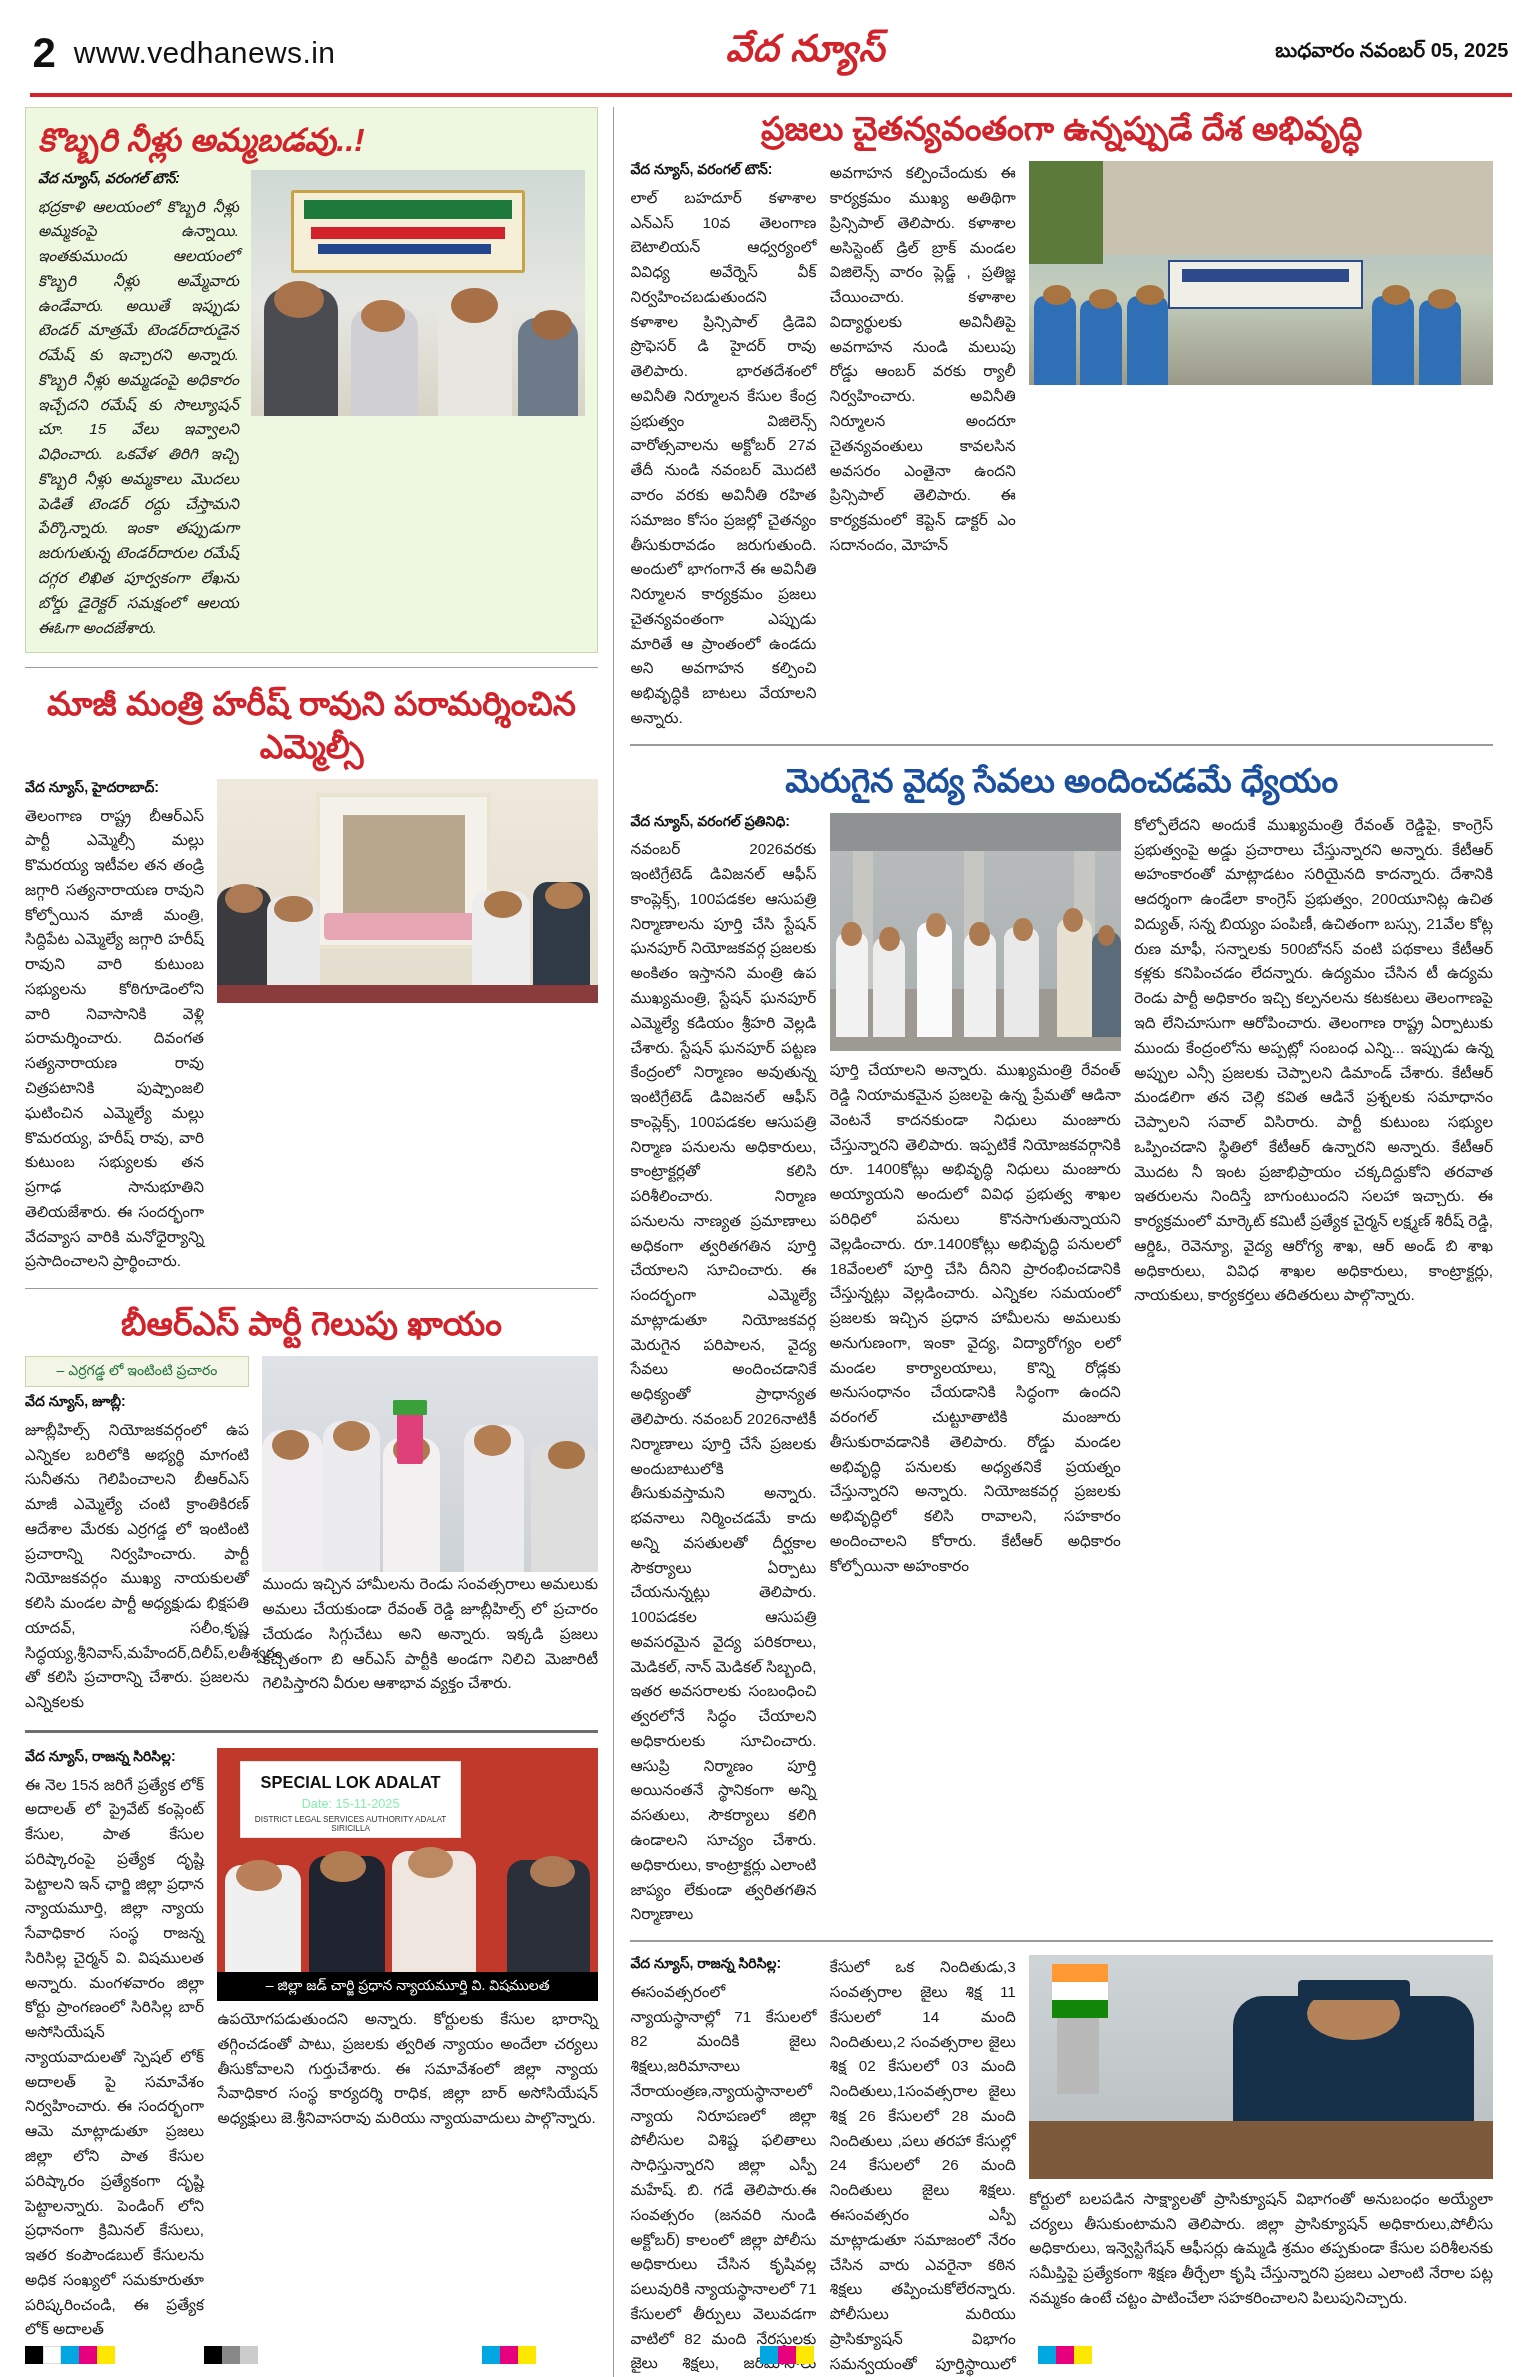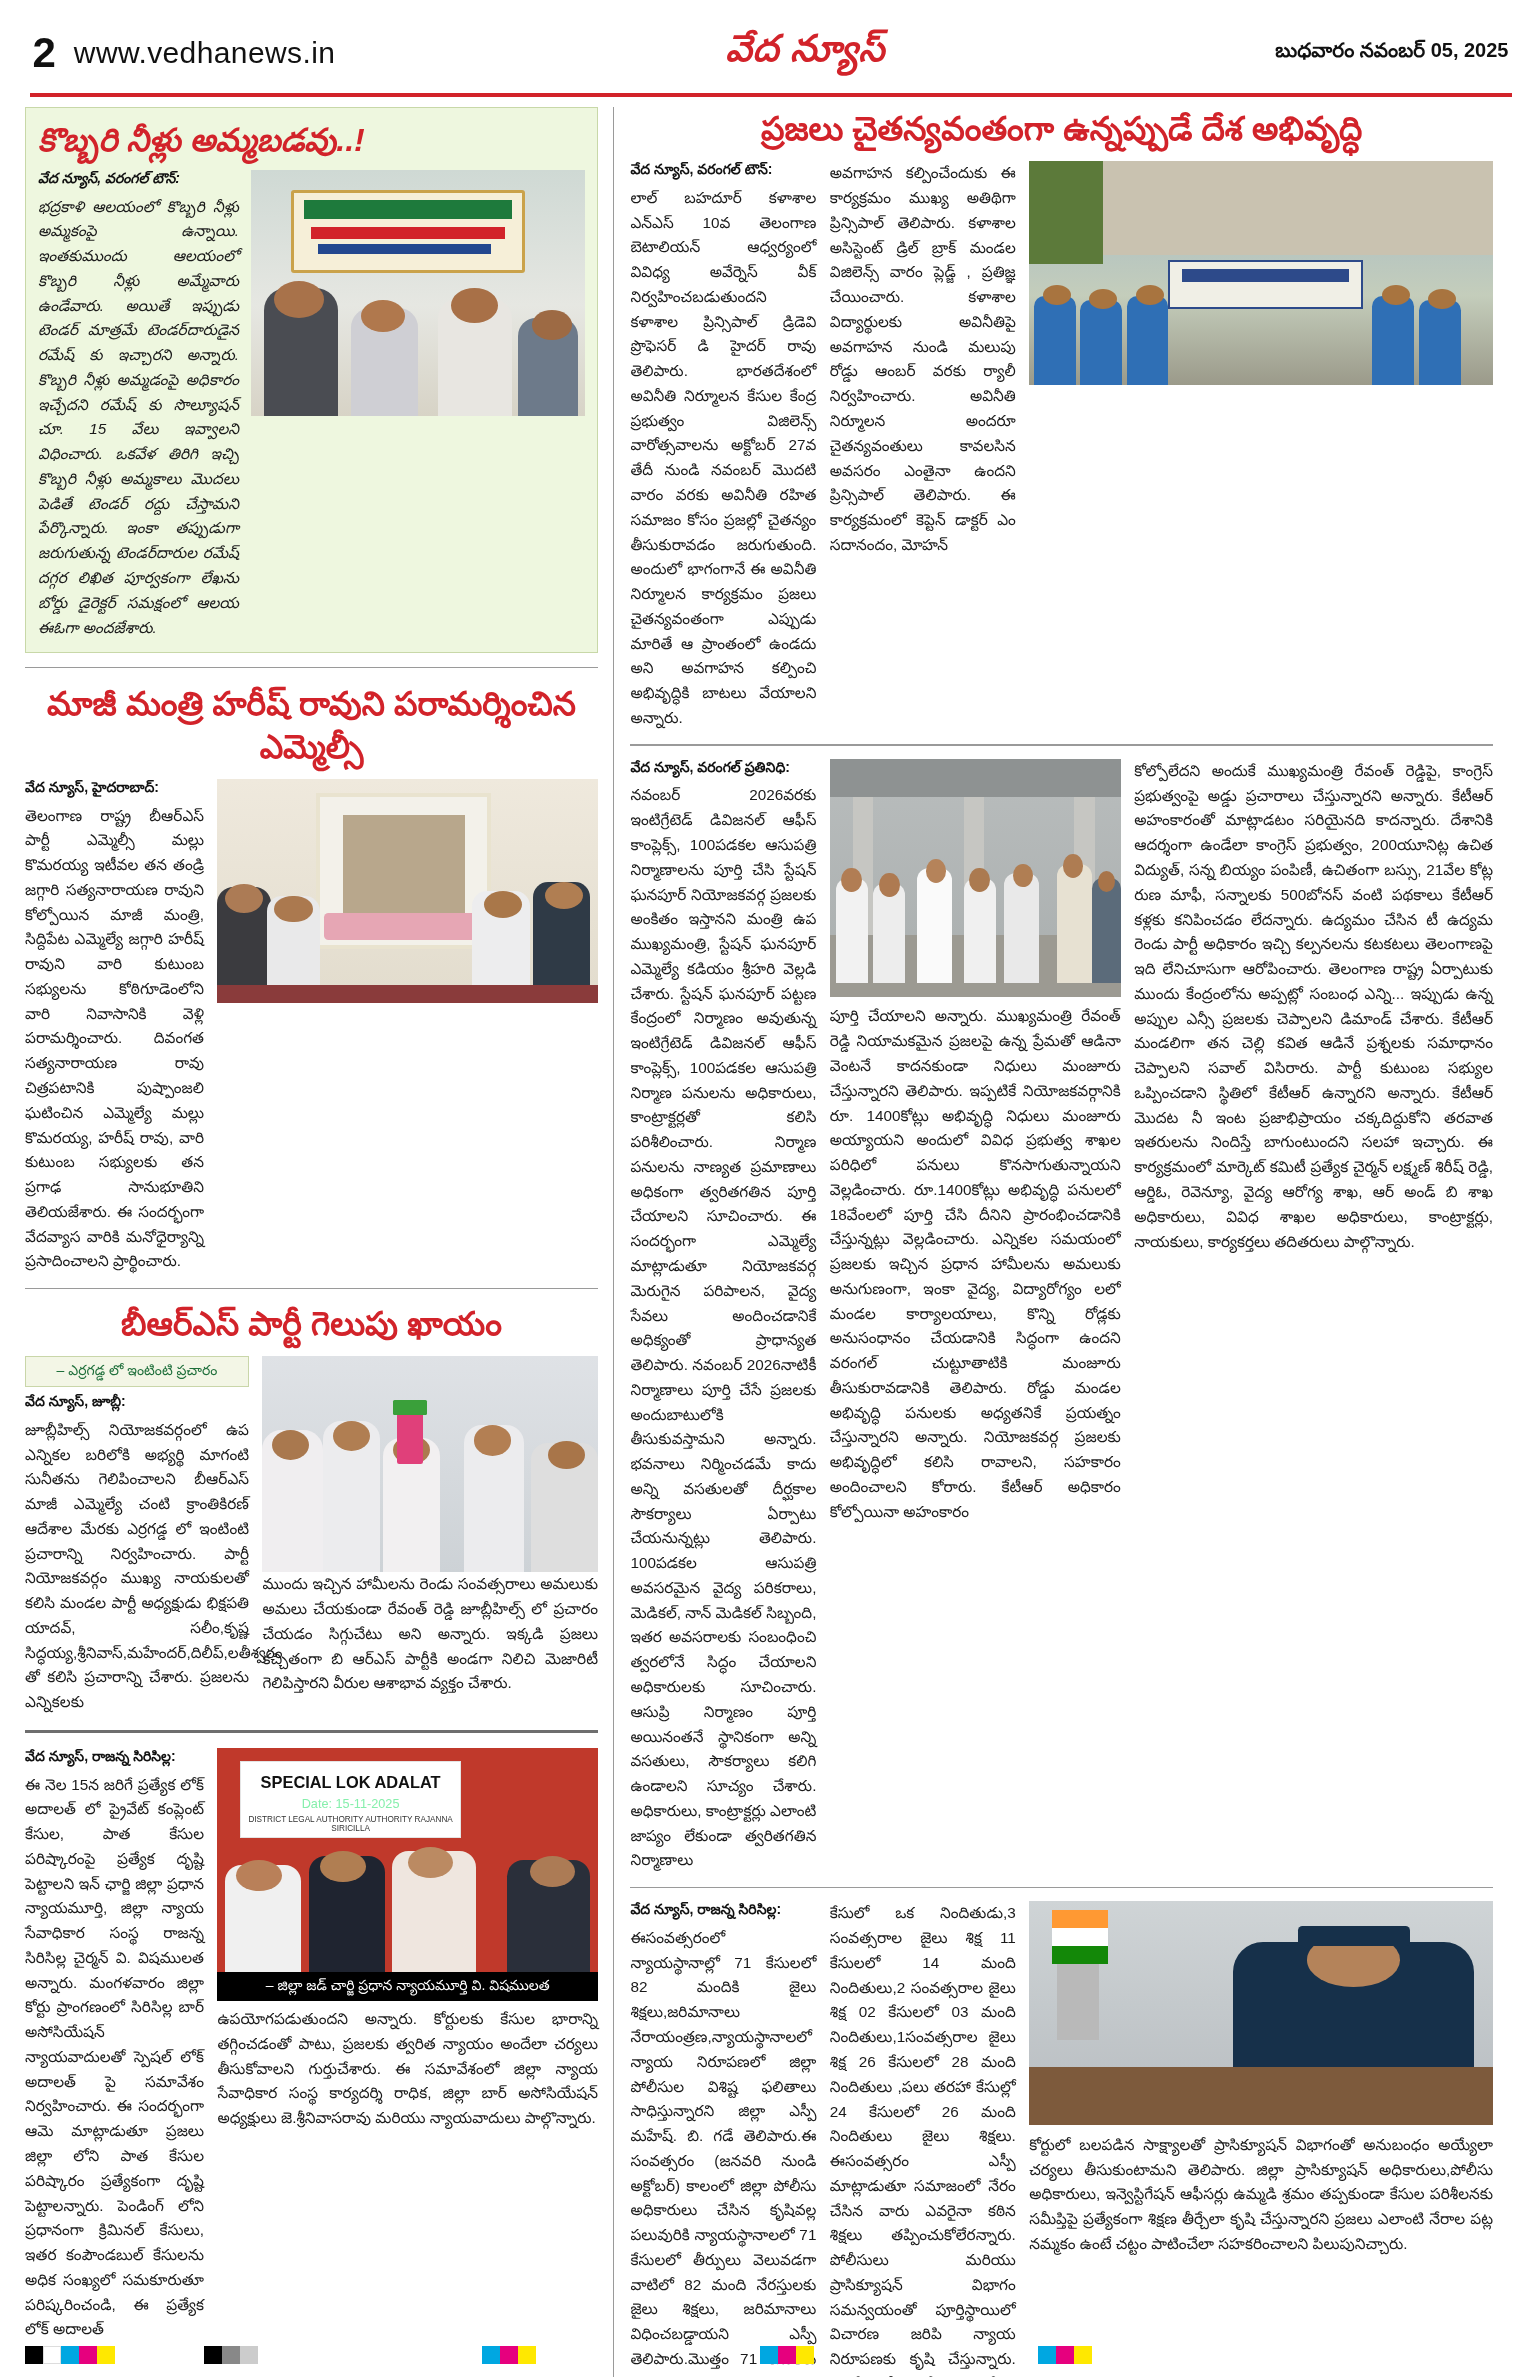--- a/index.html
+++ b/index.html
@@ -177,21 +177,21 @@
             <div class="byline">వేద న్యూస్, రాజన్న సిరిసిల్ల:</div>
             <div class="body-text">ఈ నెల 15న జరిగే ప్రత్యేక లోక్ అదాలత్ లో ప్రైవేట్ కంప్లెంట్ కేసుల, పాత కేసుల పరిష్కారంపై ప్రత్యేక దృష్టి పెట్టాలని ఇన్ ఛార్జి జిల్లా ప్రధాన న్యాయమూర్తి, జిల్లా న్యాయ సేవాధికార సంస్థ రాజన్న సిరిసిల్ల చైర్మన్ వి. విషములత అన్నారు. మంగళవారం జిల్లా కోర్టు ప్రాంగణంలో సిరిసిల్ల బార్ అసోసియేషన్ న్యాయవాదులతో స్పెషల్ లోక్ అదాలత్ పై సమావేశం నిర్వహించారు. ఈ సందర్భంగా ఆమె మాట్లాడుతూ ప్రజలు జిల్లా లోని పాత కేసుల పరిష్కారం ప్రత్యేకంగా దృష్టి పెట్టాలన్నారు. పెండింగ్ లోని ప్రధానంగా క్రిమినల్ కేసులు, ఇతర కంపౌండబుల్ కేసులను అధిక సంఖ్యలో సమకూరుతూ పరిష్కరించండి, ఈ ప్రత్యేక లోక్ అదాలత్</div>
           </div>
           <div style="flex:1;">
             <div class="photo" style="height:224px;background:#c9372e;">
               <div class="ph">
                 <div style="position:absolute;inset:0;background:#c0392b;"></div>
                 <div style="position:absolute;left:6%;top:6%;width:58%;height:34%;background:#ffffff;border:1.5px solid #e4e4e4;"></div>
                 <div style="position:absolute;left:8%;top:11%;width:54%;text-align:center;font-size:16.4px;font-weight:bold;color:#111;">SPECIAL LOK ADALAT</div>
                 <div style="position:absolute;left:8%;top:22%;width:54%;text-align:center;font-size:12.7px;color:#86efac;">Date: 15-11-2025</div>
-                <div style="position:absolute;left:8%;top:30%;width:54%;text-align:center;font-size:8.2px;color:#333;">DISTRICT LEGAL AUTHORITY AUTHORITY RAJANNA SIRICILLA</div>
+                <div style="position:absolute;left:8%;top:30%;width:54%;text-align:center;font-size:8.2px;color:#333;">DISTRICT LEGAL SERVICES AUTHORITY ADALAT SIRICILLA</div>
                 <div style="position:absolute;left:2%;bottom:0;width:20%;height:48%;background:#f0f0f0;border-radius:16.4px 16.4px 0 0;"></div>
                 <div style="position:absolute;left:5%;bottom:36%;width:12%;height:14%;background:#b98059;border-radius:50%;"></div>
                 <div style="position:absolute;left:24%;bottom:0;width:20%;height:52%;background:#1f2430;border-radius:16.4px 16.4px 0 0;"></div>
                 <div style="position:absolute;left:27%;bottom:40%;width:12%;height:14%;background:#b07e52;border-radius:50%;"></div>
                 <div style="position:absolute;left:46%;bottom:0;width:22%;height:54%;background:#efe6df;border-radius:16.4px 16.4px 0 0;"></div>
                 <div style="position:absolute;left:50%;bottom:42%;width:12%;height:14%;background:#bb8a62;border-radius:50%;"></div>
                 <div style="position:absolute;right:2%;bottom:0;width:22%;height:50%;background:#2a2f3a;border-radius:16.4px 16.4px 0 0;"></div>
                 <div style="position:absolute;right:6%;bottom:38%;width:12%;height:14%;background:#ac7b55;border-radius:50%;"></div>
               </div>
             </div>
@@ -236,20 +236,21 @@
                 <div style="position:absolute;left:86%;bottom:34%;width:6%;height:9%;background:#a8743f;border-radius:50%;"></div>
               </div>
             </div>
           </div>
         </div>
       </div>
 
       <div class="hr-thin"></div>
 
       <div class="art-box">
+        <div class="headline blue">మెరుగైన వైద్య సేవలు అందించడమే ధ్యేయం</div>
         <div style="display:flex;gap:13.4px;">
           <div style="width:186px;">
             <div class="byline">వేద న్యూస్, వరంగల్ ప్రతినిధి:</div>
             <div class="body-text">నవంబర్ 2026వరకు ఇంటిగ్రేటెడ్ డివిజనల్ ఆఫీస్ కాంప్లెక్స్, 100పడకల ఆసుపత్రి నిర్మాణాలను పూర్తి చేసి స్టేషన్ ఘనపూర్ నియోజకవర్గ ప్రజలకు అంకితం ఇస్తానని మంత్రి ఉప ముఖ్యమంత్రి, స్టేషన్ ఘనపూర్ ఎమ్మెల్యే కడియం శ్రీహరి వెల్లడి చేశారు. స్టేషన్ ఘనపూర్ పట్టణ కేంద్రంలో నిర్మాణం అవుతున్న ఇంటిగ్రేటెడ్ డివిజనల్ ఆఫీస్ కాంప్లెక్స్, 100పడకల ఆసుపత్రి నిర్మాణ పనులను అధికారులు, కాంట్రాక్టర్లతో కలిసి పరిశీలించారు. నిర్మాణ పనులను నాణ్యత ప్రమాణాలు అధికంగా త్వరితగతిన పూర్తి చేయాలని సూచించారు. ఈ సందర్భంగా ఎమ్మెల్యే మాట్లాడుతూ నియోజకవర్గ మెరుగైన పరిపాలన, వైద్య సేవలు అందించడానికే అధిక్యంతో ప్రాధాన్యత తెలిపారు. నవంబర్ 2026నాటికీ నిర్మాణాలు పూర్తి చేసే ప్రజలకు అందుబాటులోకి తీసుకువస్తామని అన్నారు. భవనాలు నిర్మించడమే కాదు అన్ని వసతులతో దీర్ఘకాల సౌకర్యాలు ఏర్పాటు చేయనున్నట్లు తెలిపారు. 100పడకల ఆసుపత్రి అవసరమైన వైద్య పరికరాలు, మెడికల్, నాన్ మెడికల్ సిబ్బంది, ఇతర అవసరాలకు సంబంధించి త్వరలోనే సిద్ధం చేయాలని అధికారులకు సూచించారు. ఆసుప్రి నిర్మాణం పూర్తి అయినంతనే స్థానికంగా అన్ని వసతులు, సౌకర్యాలు కలిగి ఉండాలని సూచ్యం చేశారు. అధికారులు, కాంట్రాక్టర్లు ఎలాంటి జాప్యం లేకుండా త్వరితగతిన నిర్మాణాలు</div>
           </div>
           <div style="width:291px;">
             <div class="photo" style="height:238px;margin-bottom:7.5px;">
               <div class="ph">
                 <div style="position:absolute;inset:0;background:linear-gradient(180deg,#b9bdbd 0%,#a9aeae 100%);"></div>
                 <div style="position:absolute;left:0;top:0;width:100%;height:16%;background:#8e9292;"></div>

